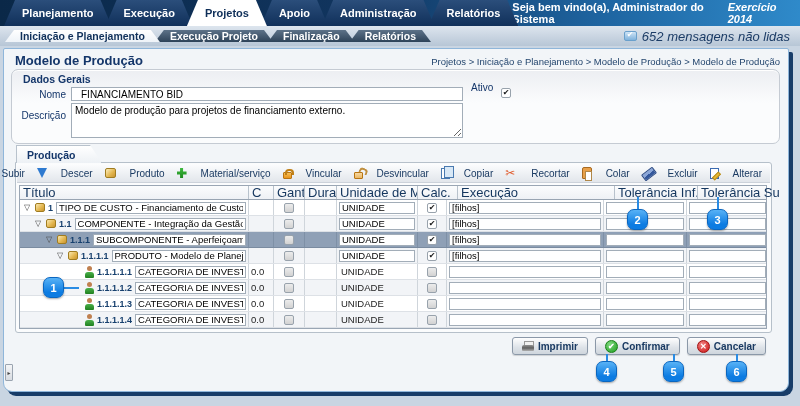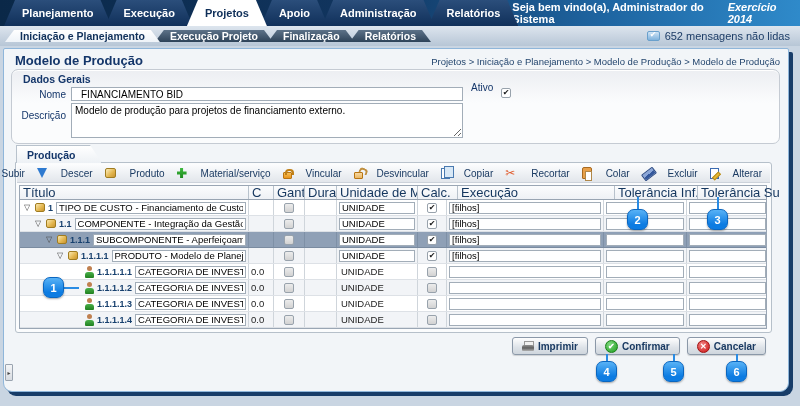--- a/index.html
+++ b/index.html
@@ -22,21 +22,21 @@
 
   
   .subbar { position:absolute; left:0; top:26px; width:800px; height:20px;
     background:linear-gradient(#dde5ee,#b7c6d6); display:flex; align-items:center; padding-left:5px; }
   .subtab { position:relative; color:#fff; font-weight:bold; font-size:10.5px;
     display:flex; align-items:center; padding:0 15px; margin-right:-5px;
     background:linear-gradient(#5d7288,#2e4359);
     clip-path:polygon(9px 0, calc(100% - 9px) 0, 100% 100%, 0 100%); cursor:pointer; }
   .subtab.active { background:linear-gradient(#ffffff,#eef3f8); color:#10305a; z-index:2; }
   .subbar-right { margin-left:auto; display:flex; align-items:center; gap:5px; padding-right:10px; }
-  .messages { color:#1c3c66; font-size:11px; }
+  .messages { color:#1c3c66; font-style:italic; font-size:13px; }
   .i-mail { position:relative; width:13px; height:10px; border-radius:2px;
     background:linear-gradient(#cfe4f6,#7fb2dc); border:1px solid #6aa0cc; }
   .i-mail::before { content:"✔"; position:absolute; left:2px; top:-2px; color:#fff; font-size:8px; }
 
   
   .window { position:absolute; left:3px; top:48px; width:786px; height:344px;
     background:#f2f5f8; border:1px solid #8fb6da; border-radius:2px 2px 9px 9px;
     box-shadow:4px 4px 0 0 #173c68; }
   .page-title { position:absolute; left:11px; top:4px; font-size:13px; font-weight:bold; color:#14366a; }
   .breadcrumb { position:absolute; right:8px; top:7px; font-size:9.5px; color:#24466e; }

